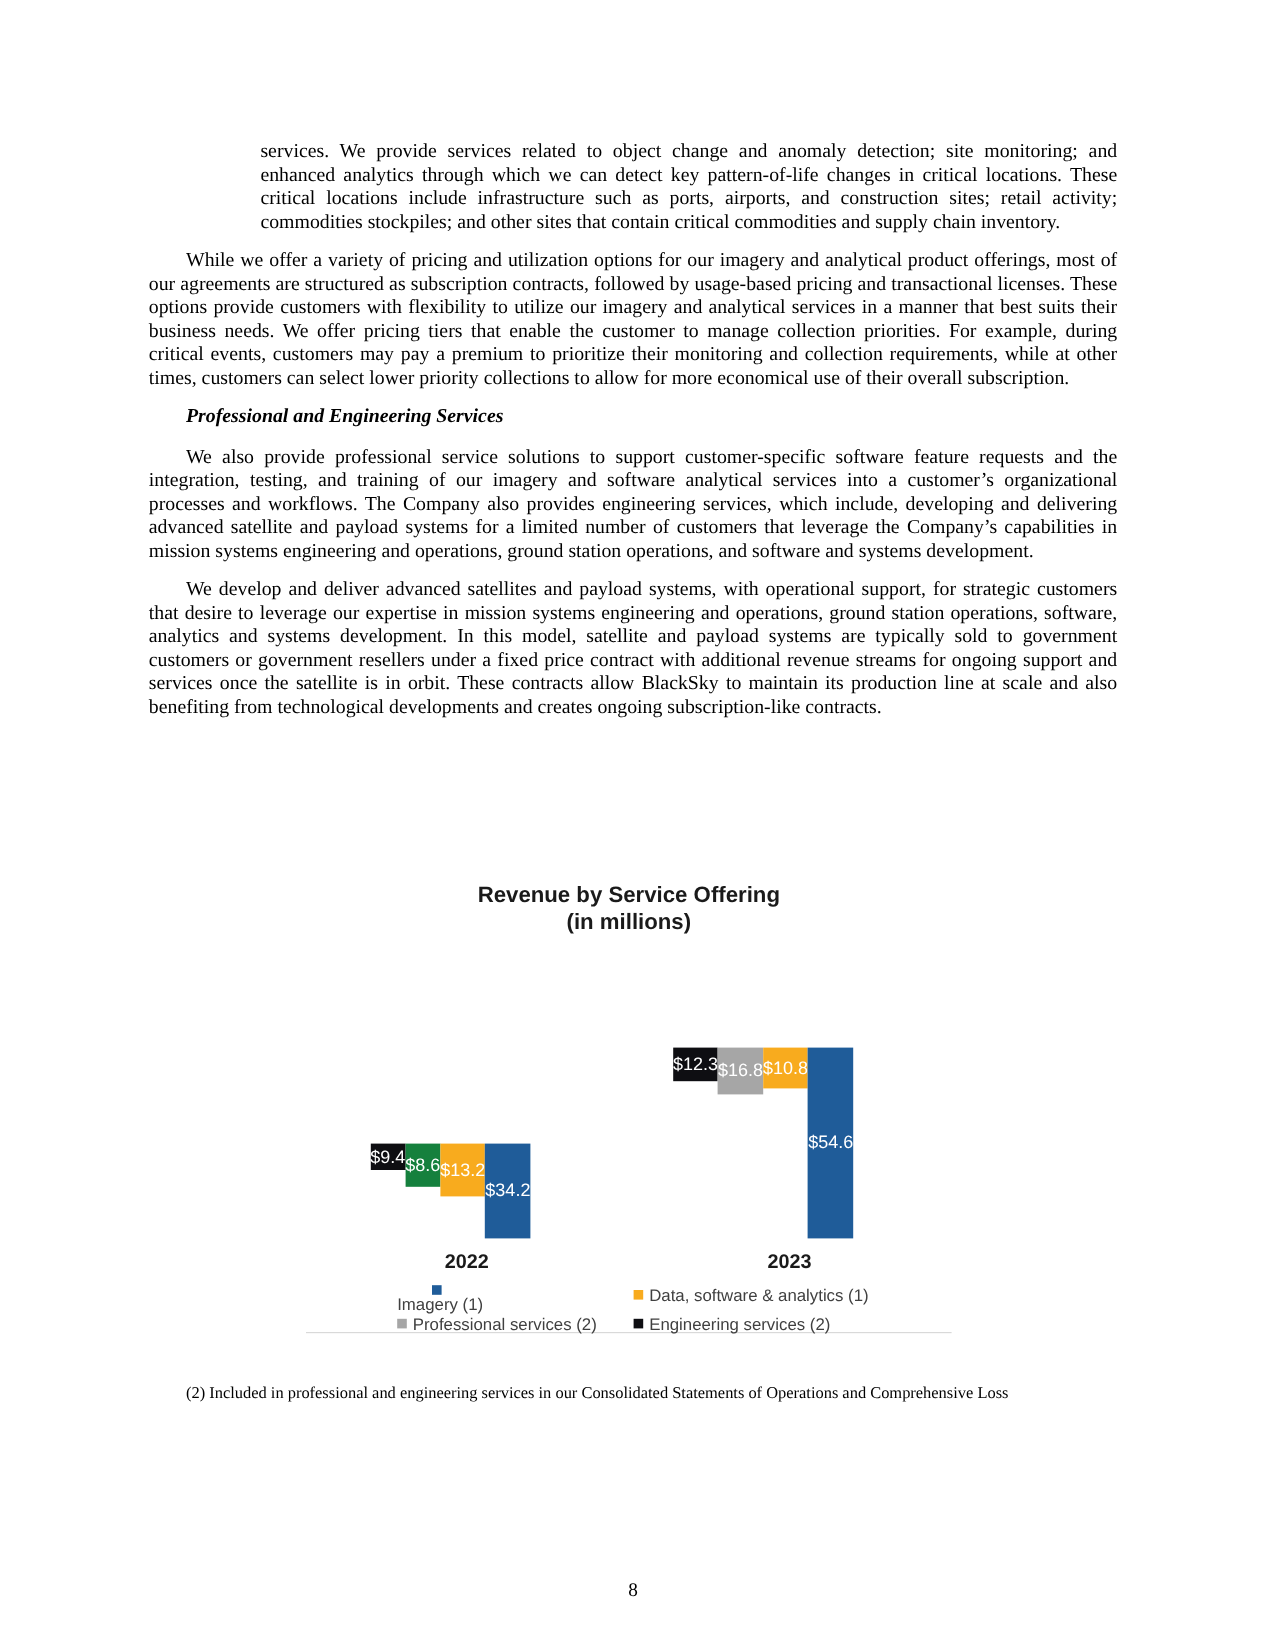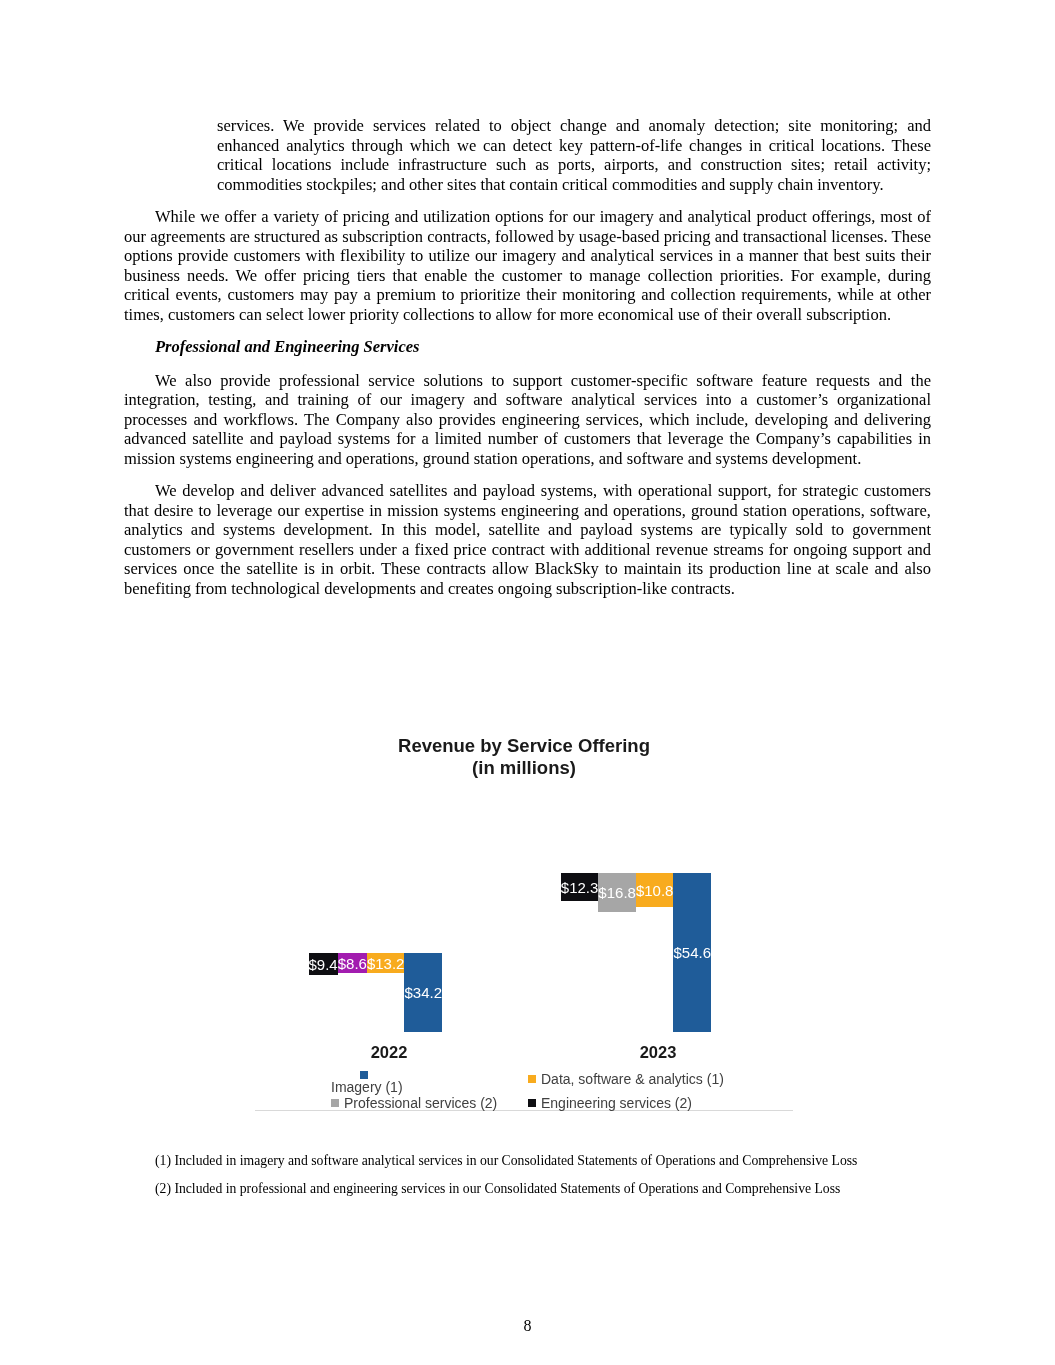--- a/index.html
+++ b/index.html
@@ -151,24 +151,24 @@
 
   <div class="chart">
     <div class="chart-title">Revenue by Service Offering</div>
     <div class="chart-subtitle">(in millions)</div>
 
     <div class="plot">
       <div class="bar bar-0">
           <div class="segment" style="height: 22px; background: rgb(14, 14, 18);">
             <span>$9.4</span>
           </div>
-          <div class="segment" style="height: 20px; background: #a21caf;">
+          <div class="segment" style="height: 36px; background: #15803d;">
             <span>$8.6</span>
           </div>
-          <div class="segment" style="height: 20px; background: rgb(248, 171, 30);">
+          <div class="segment" style="height: 44px; background: rgb(248, 171, 30);">
             <span>$13.2</span>
           </div>
           <div class="segment" style="height: 79px; background: rgb(31, 92, 153);">
             <span>$34.2</span>
           </div>
         </div>
       <div class="bar bar-1">
           <div class="segment" style="height: 28px; background: rgb(14, 14, 18);">
             <span>$12.3</span>
           </div>
@@ -202,19 +202,18 @@
         <span>Professional services (2)</span>
       </div>
       <div class="legend-item li-3">
         <span class="legend-marker" style="background: rgb(14, 14, 18);"></span>
         <span>Engineering services (2)</span>
       </div>
     </div>
   </div>
 
   <div class="footnotes">
-    <p>(1) Included in imagery and software analytical services in our Consolidated Statements of Operations and Comprehensive Loss</p>
     <p>(2) Included in professional and engineering services in our Consolidated Statements of Operations and Comprehensive Loss</p>
   </div>
 
   <div class="page-number">8</div>
 
 </div>
 
 </body></html>

